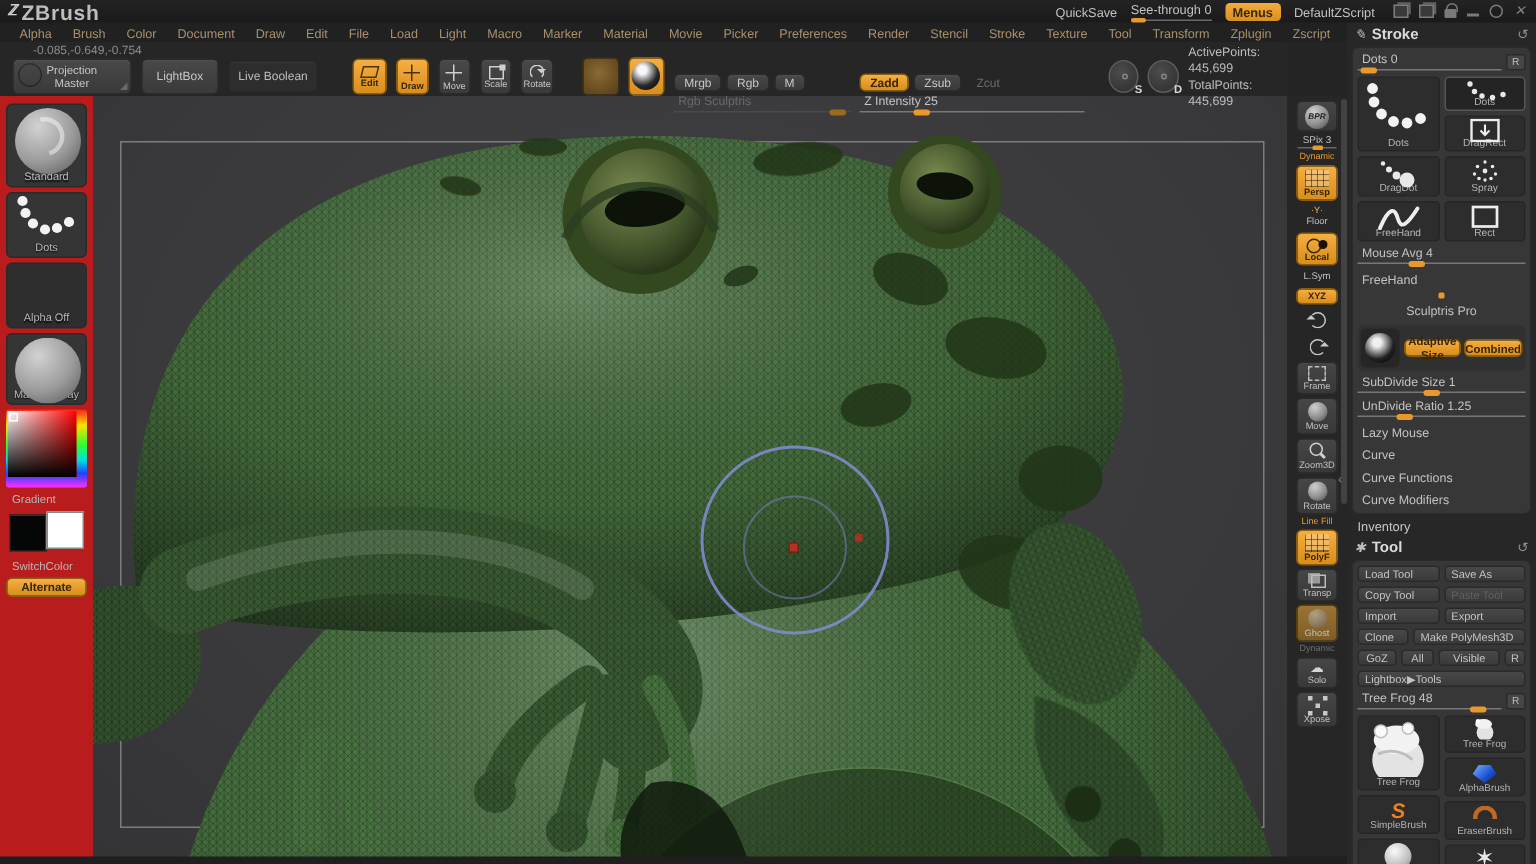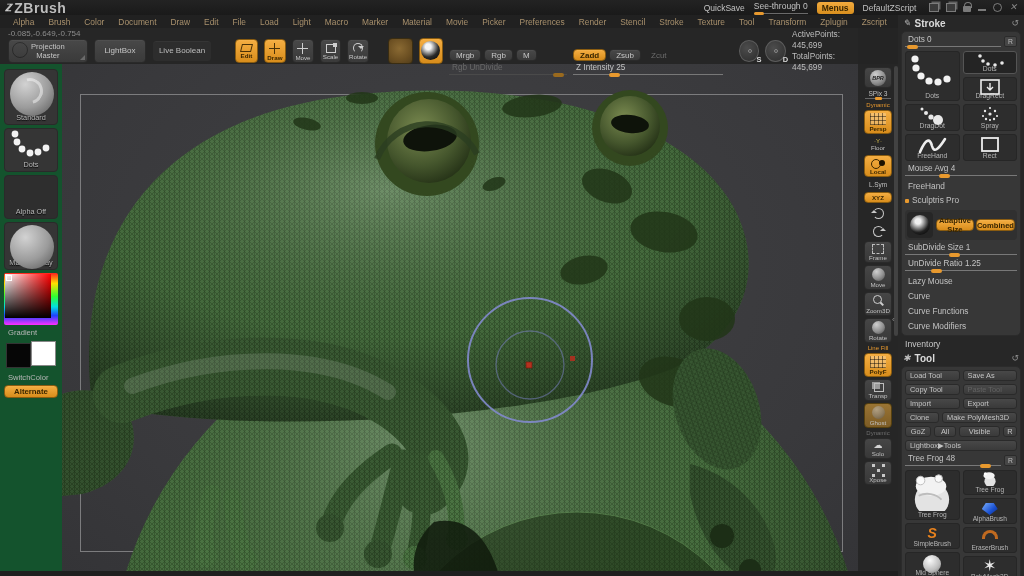--- a/index.html
+++ b/index.html
@@ -30,21 +30,21 @@
     border:1.5px solid #999; border-bottom:none; border-radius:4px 4px 0 0; }
   .wi-min { border-bottom:2px solid #999; height:7px; width:8px; }
   .wi-circ { width:9px; height:9px; border:1.5px solid #999; border-radius:50%; }
   .wi-x { font-size:9px; color:#aaa; line-height:9px; width:auto; height:auto; }
   
   .menubar { position:absolute; left:0; top:15px; width:898px; height:13px; background:#212121;
     display:flex; align-items:center; padding-left:6px; z-index:29; }
   .menu-item { font-size:8.4px; color:#a8906c; padding:0 7px; white-space:nowrap; }
   
   .toolzone { position:absolute; left:0; top:28px; width:858px; height:36px; background:#262626; z-index:28; }
-  .coords { position:absolute; left:8px; top:1px; font-size:8px; color:#8d8d8d; }
+  .coords { position:absolute; left:22px; top:1px; font-size:8px; color:#8d8d8d; }
   .toolrow { position:absolute; left:8px; top:10px; height:25px; display:flex; align-items:center; gap:6px; }
   .zbtn { background:linear-gradient(#484848,#3a3a3a); border:1px solid #2a2a2a; border-radius:4px;
     color:#c6c6c6; font-size:8px; display:flex; align-items:center; justify-content:center;
     text-align:center; box-shadow:0 1px 0 rgba(255,255,255,.04) inset; }
   .zbtn.orange { background:linear-gradient(#f5ae42,#d88d1c); color:#3a2600; border-color:#8a5c10; font-weight:bold; }
   .pm { width:84px; height:24px; line-height:9px; font-size:7.6px; position:relative; }
   .pm::after { content:""; position:absolute; right:2px; bottom:2px; border-left:5px solid transparent; border-bottom:5px solid #6a6a6a; }
   .lb { width:56px; height:24px; }
   .lbool { width:64px; height:22px; background:#2d2d2d; border-color:#262626; color:#bdbdbd; }
   .modebtn { width:24px; height:24px; flex-direction:column; gap:1px; padding-top:2px; }
@@ -81,21 +81,21 @@
   .zsl .nub { position:absolute; bottom:-1px; width:11px; height:4px; background:#e8992e; border-radius:2px; }
   .zsl.dim .zl { color:#686868; } .zsl.dim .track { background:#4a4a4a; } .zsl.dim .nub { background:#9a6a1e; }
   .cir { width:22px; height:22px; border:1.5px solid #5c5c5c; border-radius:50%; position:relative;
     background:radial-gradient(circle at 40% 35%, #4c4c4c, #333 80%); }
   .cir .cdot { position:absolute; left:8px; top:8px; width:4px; height:4px; border:1px solid #888; border-radius:50%; }
   .cir .clet { position:absolute; right:-3px; bottom:-3px; font-size:7.5px; font-weight:bold; color:#d8d8d8; }
   .dynbadge { height:11px; padding:0 4px; font-size:6.8px; background:linear-gradient(#4a4a4a,#3a3a3a);
     border:1px solid #2a2a2a; border-radius:3px; color:#c2c2c2; display:flex; align-items:center; font-weight:bold; }
   .points { font-size:8.3px; color:#bdbdbd; line-height:11px; }
   
-  .ltray { position:absolute; left:0; top:64px; width:62px; bottom:0; background:#14532d;
+  .ltray { position:absolute; left:0; top:64px; width:62px; bottom:0; background:#b91c1c;
     display:flex; flex-direction:column; align-items:center; padding-top:5px; gap:3px; z-index:20; }
   .thumb { width:54px; background:#353535; border:1px solid #2a2a2a; border-radius:4px;
     display:flex; flex-direction:column; align-items:center; justify-content:flex-end; position:relative; overflow:hidden; }
   .thumb .tl { font-size:7.3px; color:#b8b8b8; padding:1px 0 2px; text-shadow:0 1px 1px #000; white-space:nowrap; }
   .th-std { height:56px; } .th-dots { height:44px; } .th-off { height:44px; background:#2e2e2e; }
   .th-mat { height:48px; }
   .sphere { border-radius:50%; background:radial-gradient(circle at 35% 28%, #d2d2d2, #9b9b9b 55%, #5c5c5c 95%); }
   .th-std .sphere, .th-mat .sphere { width:44px; height:44px; position:absolute; top:2px; left:5px; }
   .swirl { position:absolute; top:8px; left:12px; width:26px; height:26px; border:3px solid rgba(255,255,255,.45);
     border-radius:50%; border-left-color:transparent; border-bottom-color:transparent; transform:rotate(30deg); }
@@ -171,21 +171,21 @@
   .strokegrid { display:flex; gap:3px; }
   .sgcol { display:flex; flex-direction:column; gap:3px; flex:1; }
   .scell { background:#2d2d2d; border:1px solid #262626; border-radius:3px; position:relative;
     display:flex; flex-direction:column; align-items:center; justify-content:flex-end; overflow:hidden; }
   .scell.sel { background:#242424; border-color:#555; }
   .scell .cl { font-size:6.8px; color:#b5b5b5; padding-bottom:1px; white-space:nowrap; }
   .scell svg { position:absolute; top:1px; }
   .bigcell { height:50px; }
   .smcell { height:23px; } .mdcell { height:24px; } .rowcell { height:27px; }
   .pheader2 { font-size:8.3px; color:#c2c2c2; padding:1px 3px; height:12px; }
-  .sculpt-head { display:flex; align-items:center; gap:3px; }
+  .sculpt-head { display:flex; align-items:center; gap:3px;flex-direction:column; }
   .odot { width:4px; height:4px; background:#e8992e; border-radius:1px; }
   .sculpt-inner { display:flex; gap:3px; align-items:center; background:#303030; border-radius:4px; padding:2px; }
   .sculpt-sphere { width:26px; height:26px; border-radius:4px; background:#262626; display:flex; align-items:center; justify-content:center; }
   .sculpt-sphere .bw2 { width:20px; height:20px; border-radius:50%;
     background:radial-gradient(circle at 40% 32%, #f0f0f0 15%, #222 60%, #000 95%); }
   .obar { flex:1; height:12px; font-size:7.6px; }
   .sculpt-col { flex:1; display:flex; flex-direction:row; gap:2px; }
   .invrow { font-size:8.6px; color:#c8c8c8; padding:3px 4px 1px; }
   .btnrow { display:flex; gap:3px; }
   .pbtn { flex:1; height:11px; font-size:7.4px; background:linear-gradient(#484848,#3a3a3a);
@@ -297,21 +297,21 @@
       <div class="matbtn">
           <i class="bw"></i>
         </div>
       <div class="stack">
         <div class="hrow">
           <div class="zbtn minibtn">Mrgb</div>
           <div class="zbtn minibtn">Rgb</div>
           <div class="zbtn minibtn">M</div>
         </div>
         <div class="zsl dim" style="width:118px">
-          <span class="zl">Rgb UnDivide</span>
+          <span class="zl">Rgb Sculptris</span>
           <i class="track"></i>
             <i class="nub" style="left:104px"></i>
         </div>
       </div>
       <div class="stack">
         <div class="hrow">
           <div class="zbtn orange minibtn">Zadd</div>
           <div class="zbtn minibtn">Zsub</div>
           <div class="zbtn minibtn dim">Zcut</div>
         </div>

